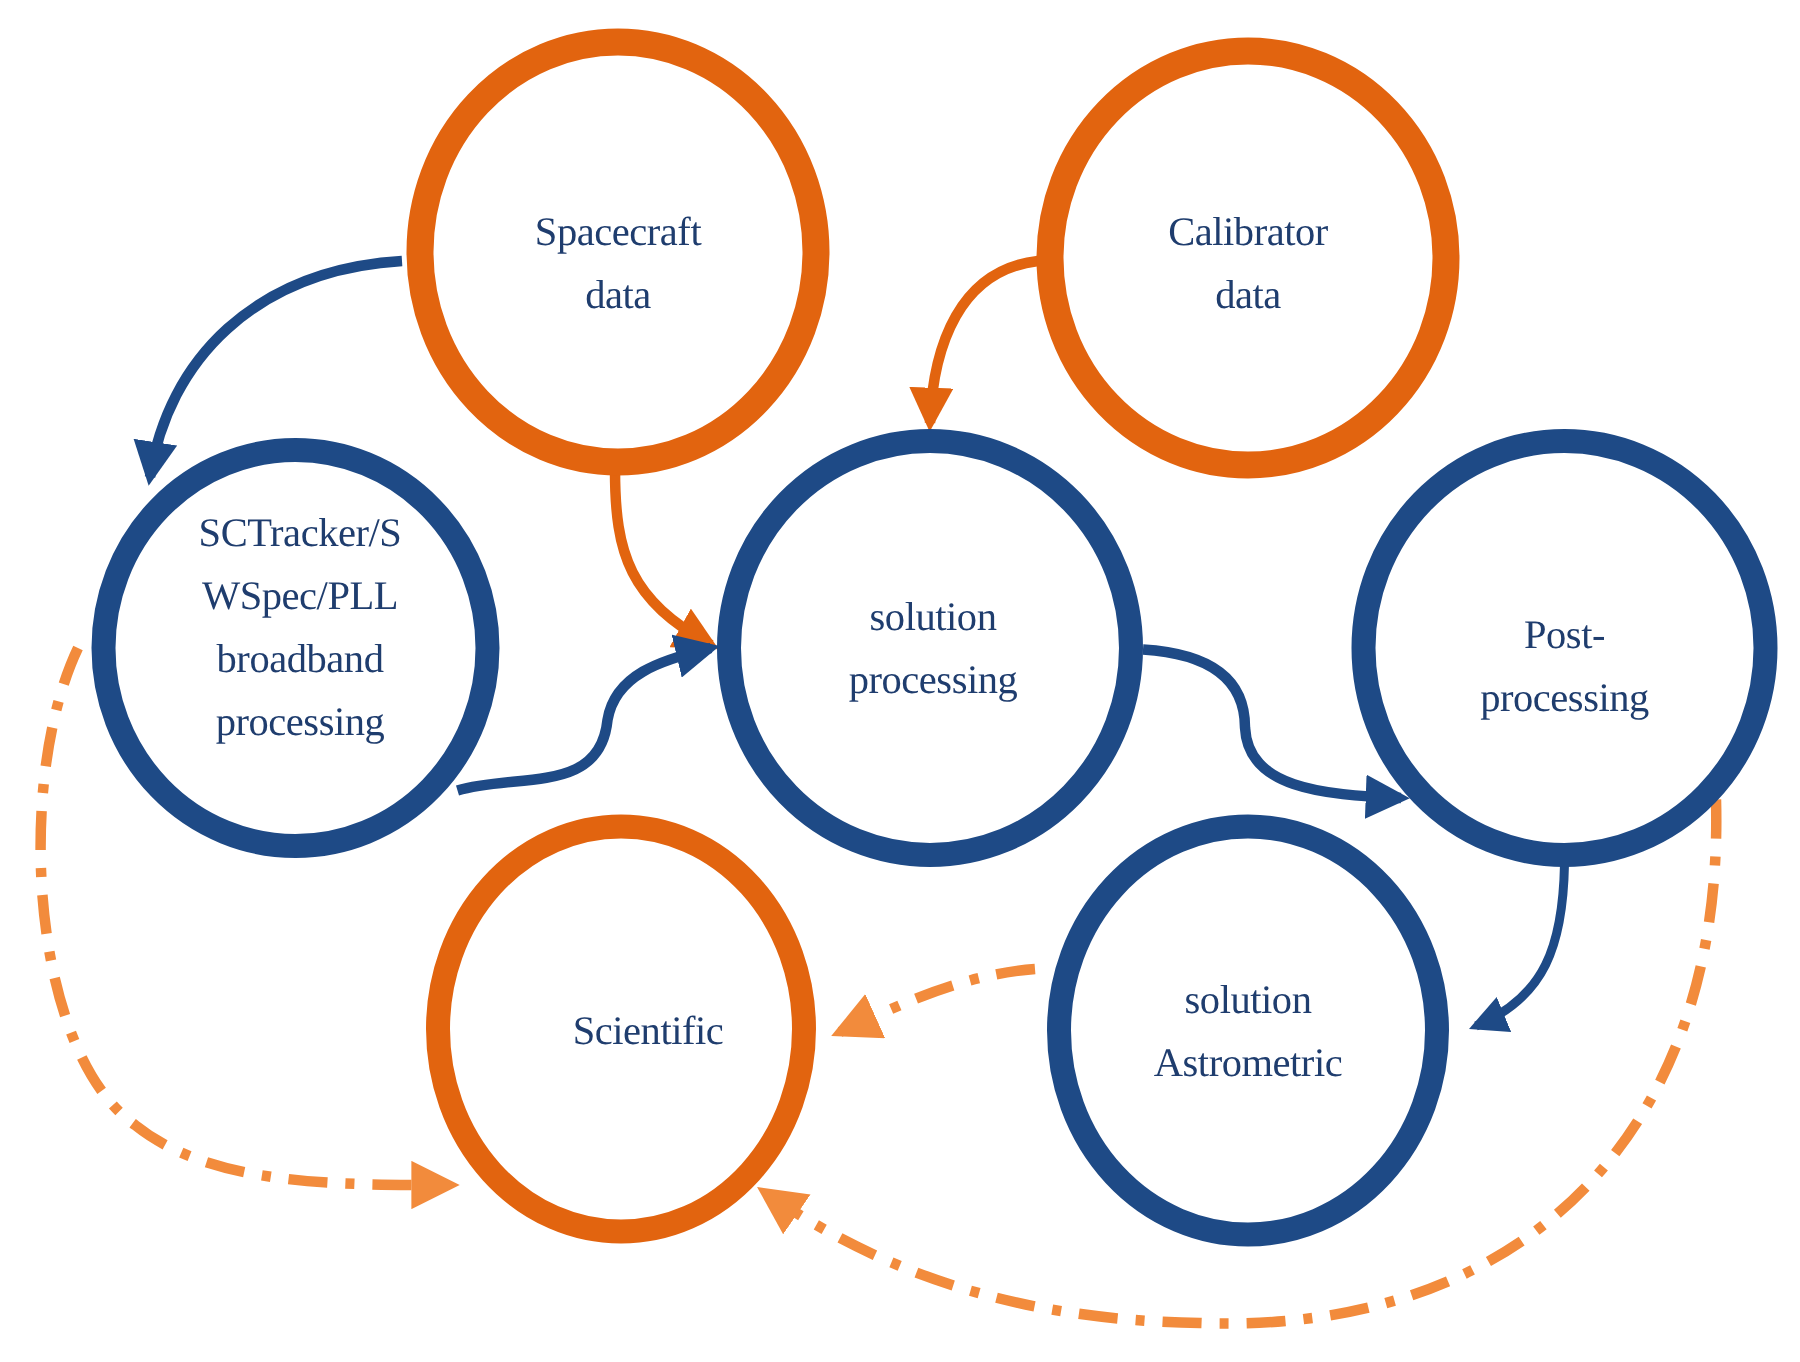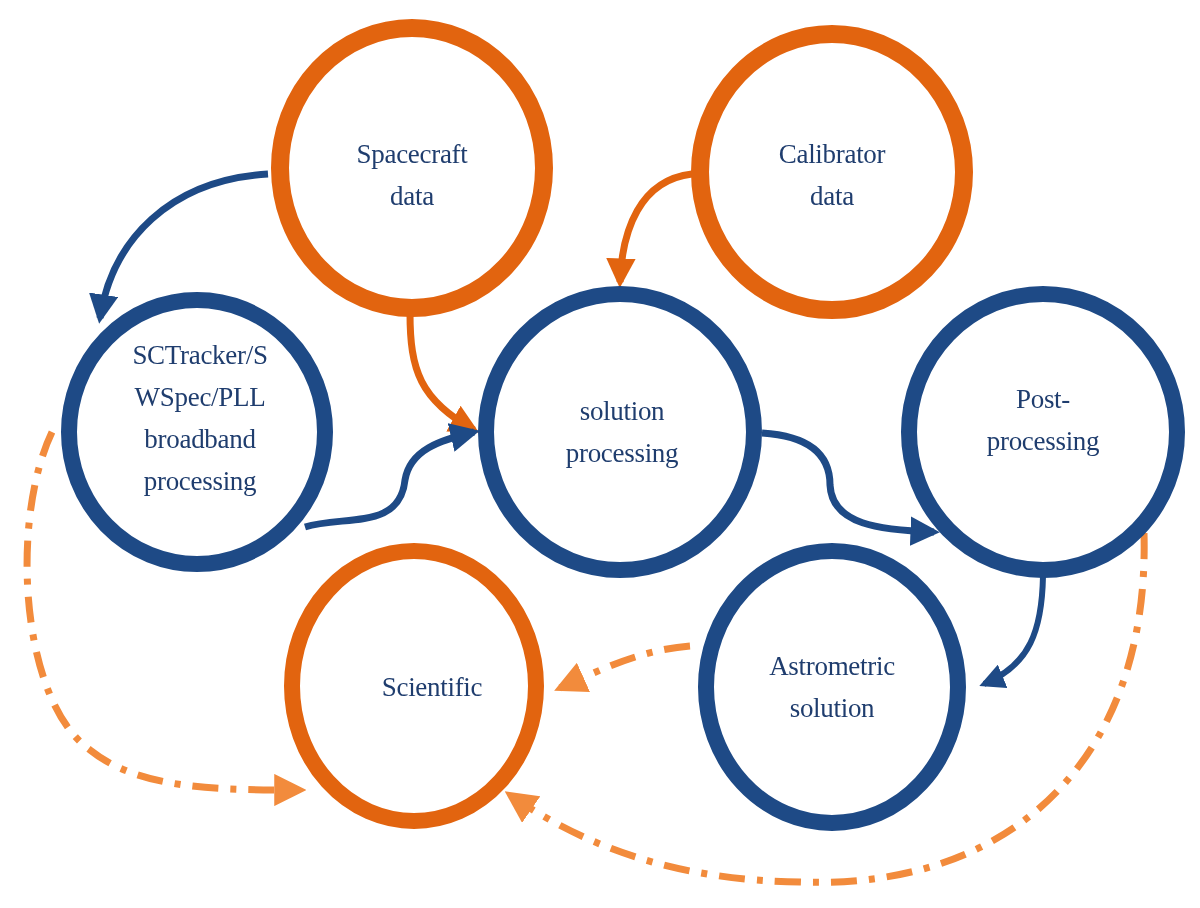--- a/index.html
+++ b/index.html
@@ -70,24 +70,24 @@
   <div class="node-label" style="left:200px; top:418px;">
     <span>SCTracker/S</span>
     <span>WSpec/PLL</span>
     <span>broadband</span>
     <span>processing</span>
   </div>
   <div class="node-label" style="left:622px; top:432px;">
     <span>solution</span>
     <span>processing</span>
   </div>
-  <div class="node-label" style="left:1043px; top:420px;">
+  <div class="node-label" style="left:1043px; top:444px;">
     <span>Post-</span>
     <span>processing</span>
   </div>
   <div class="node-label" style="left:432px; top:687px;">
     <span>Scientific</span>
   </div>
   <div class="node-label" style="left:832px; top:687px;">
+    <span>solution</span>
     <span>Astrometric</span>
-    <span>solution</span>
   </div>
 </div>
 
 </body></html>

